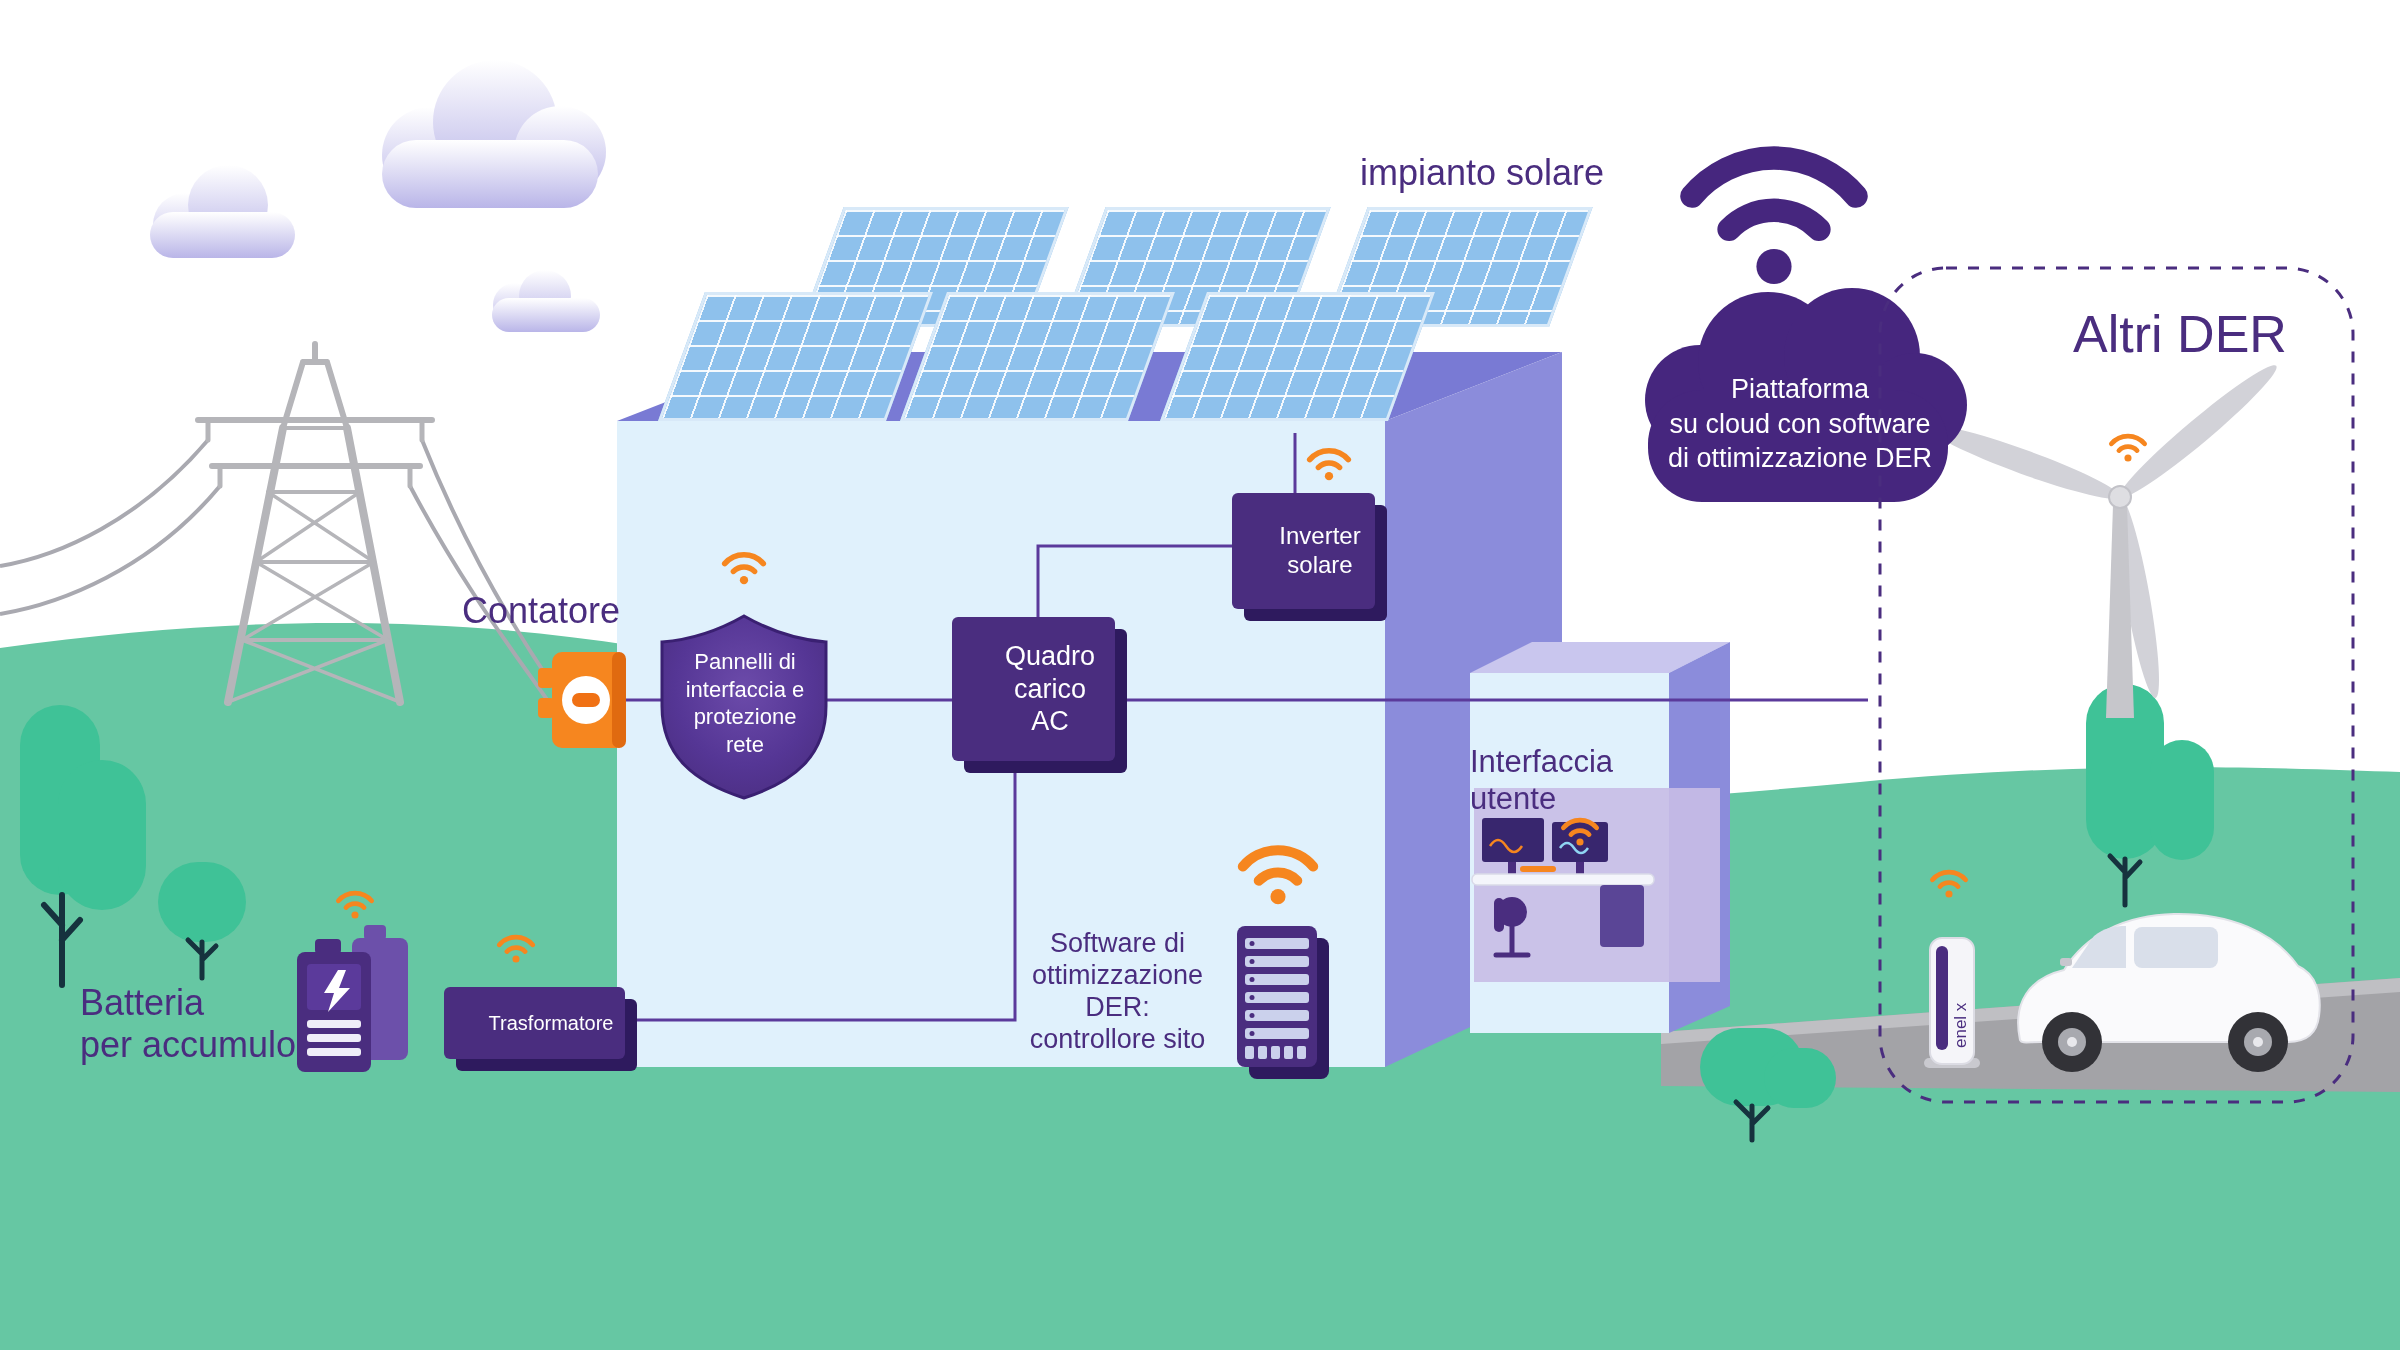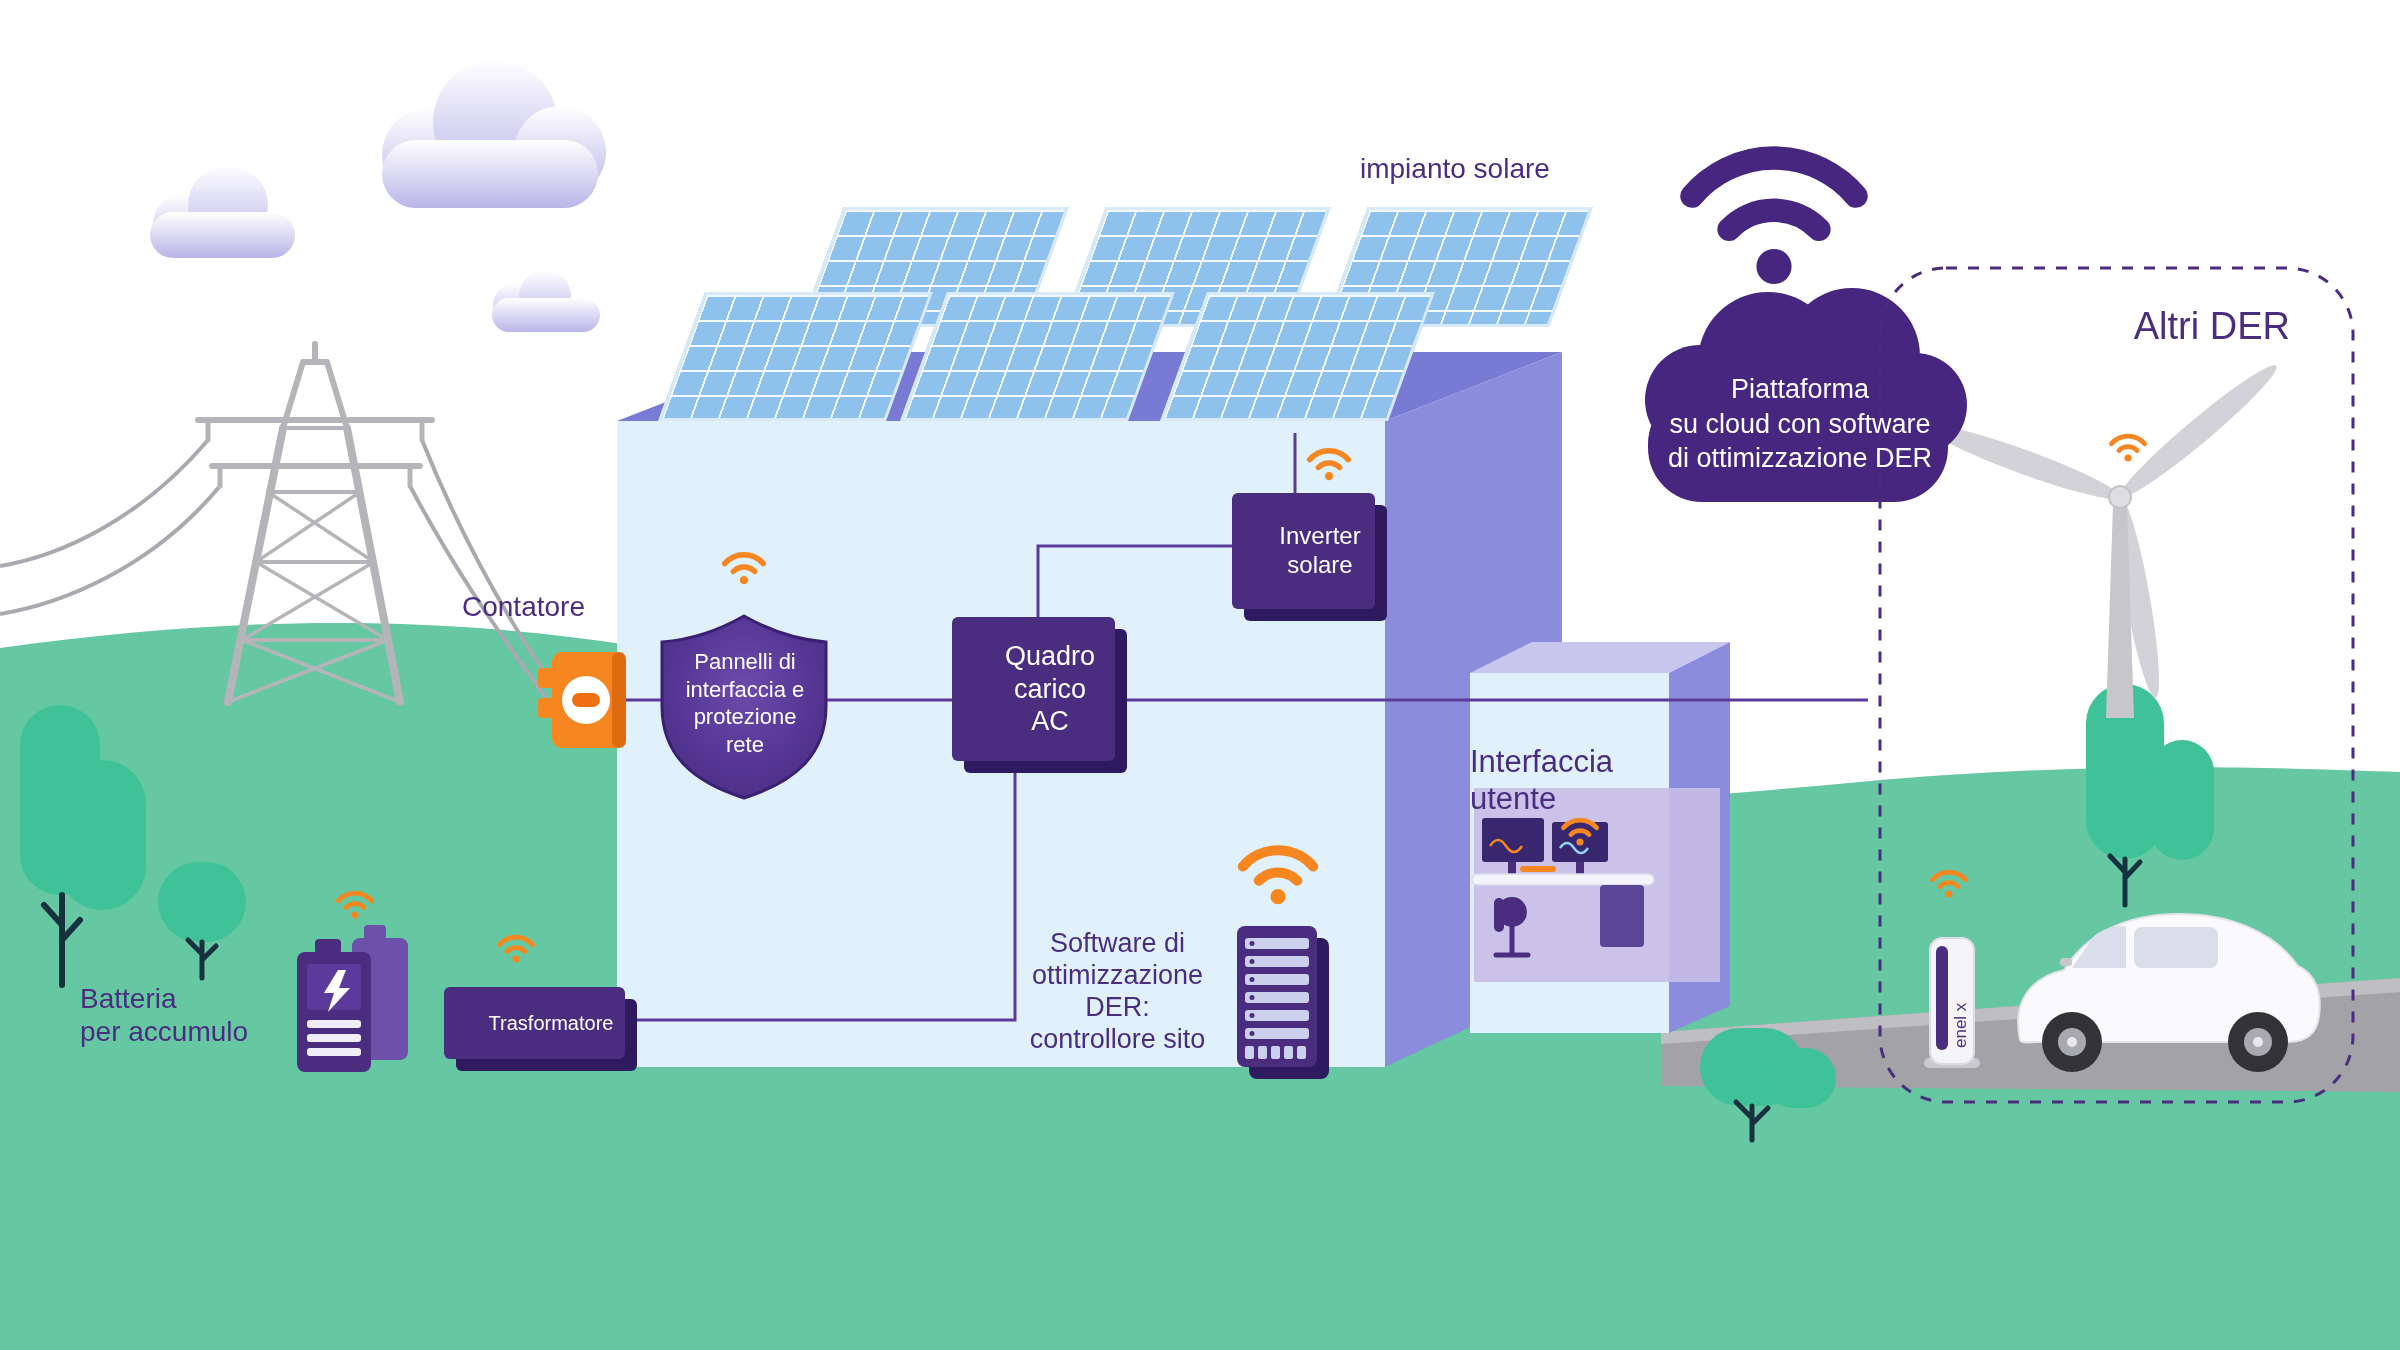--- a/index.html
+++ b/index.html
@@ -3,21 +3,21 @@
 <meta charset="utf-8">
 <style>
   html,body{margin:0;padding:0;background:#fff;}
   #stage{
     position:relative;width:2400px;height:1350px;overflow:hidden;background:#ffffff;
     font-family:"Liberation Sans",sans-serif;
   }
   #scene{position:absolute;left:0;top:0;}
   .lbl{position:absolute;color:#4A2D7F;line-height:1.18;}
   .preline{white-space:pre-line;}
-  .lbl-lg{font-size:28px;}
+  .lbl-lg{font-size:36px;}
   .box{
     position:absolute;background:#4A2D7F;color:#fff;border-radius:6px;
     display:flex;align-items:center;justify-content:center;text-align:center;
     box-shadow:12px 12px 0 #2E1A5E;line-height:1.2;padding-left:33px;
   }
   .panel{
     position:absolute;transform:skewX(-20deg);transform-origin:0 100%;
     background-color:#8EC1EC;
     background-image:
       repeating-linear-gradient(to right, rgba(255,255,255,.9) 0 2px, transparent 2px 28px),
@@ -258,21 +258,21 @@
 <div class="lbl lbl-lg" style="left:1360px;top:152px;">impianto solare</div>
 <div class="lbl lbl-lg" style="left:462px;top:590px;">Contatore</div>
 <div class="lbl preline" style="left:1010px;top:928px;width:215px;text-align:center;font-size:27px;">Software di
 ottimizzazione
 DER:
 controllore sito</div>
 <div class="lbl lbl-lg preline" style="left:80px;top:982px;">Batteria
 per accumulo</div>
 <div class="lbl preline" style="left:1470px;top:744px;font-size:31px;">Interfaccia
 utente</div>
-<div class="lbl" style="left:2070px;top:304px;width:220px;text-align:right;font-size:38px;">Altri DER</div>
+<div class="lbl" style="left:2070px;top:304px;width:220px;text-align:center;font-size:52px;">Altri DER</div>
 
 <div class="shield-label preline" style="left:666px;top:648px;width:158px;">Pannelli di
 interfaccia e
 protezione
 rete</div>
 <div class="cloud-label preline" style="left:1642px;top:372px;width:316px;">Piattaforma
 su cloud con software
 di ottimizzazione DER</div>
 
 <div class="box preline" style="left:952px;top:617px;width:130px;height:144px;font-size:27px;">Quadro

